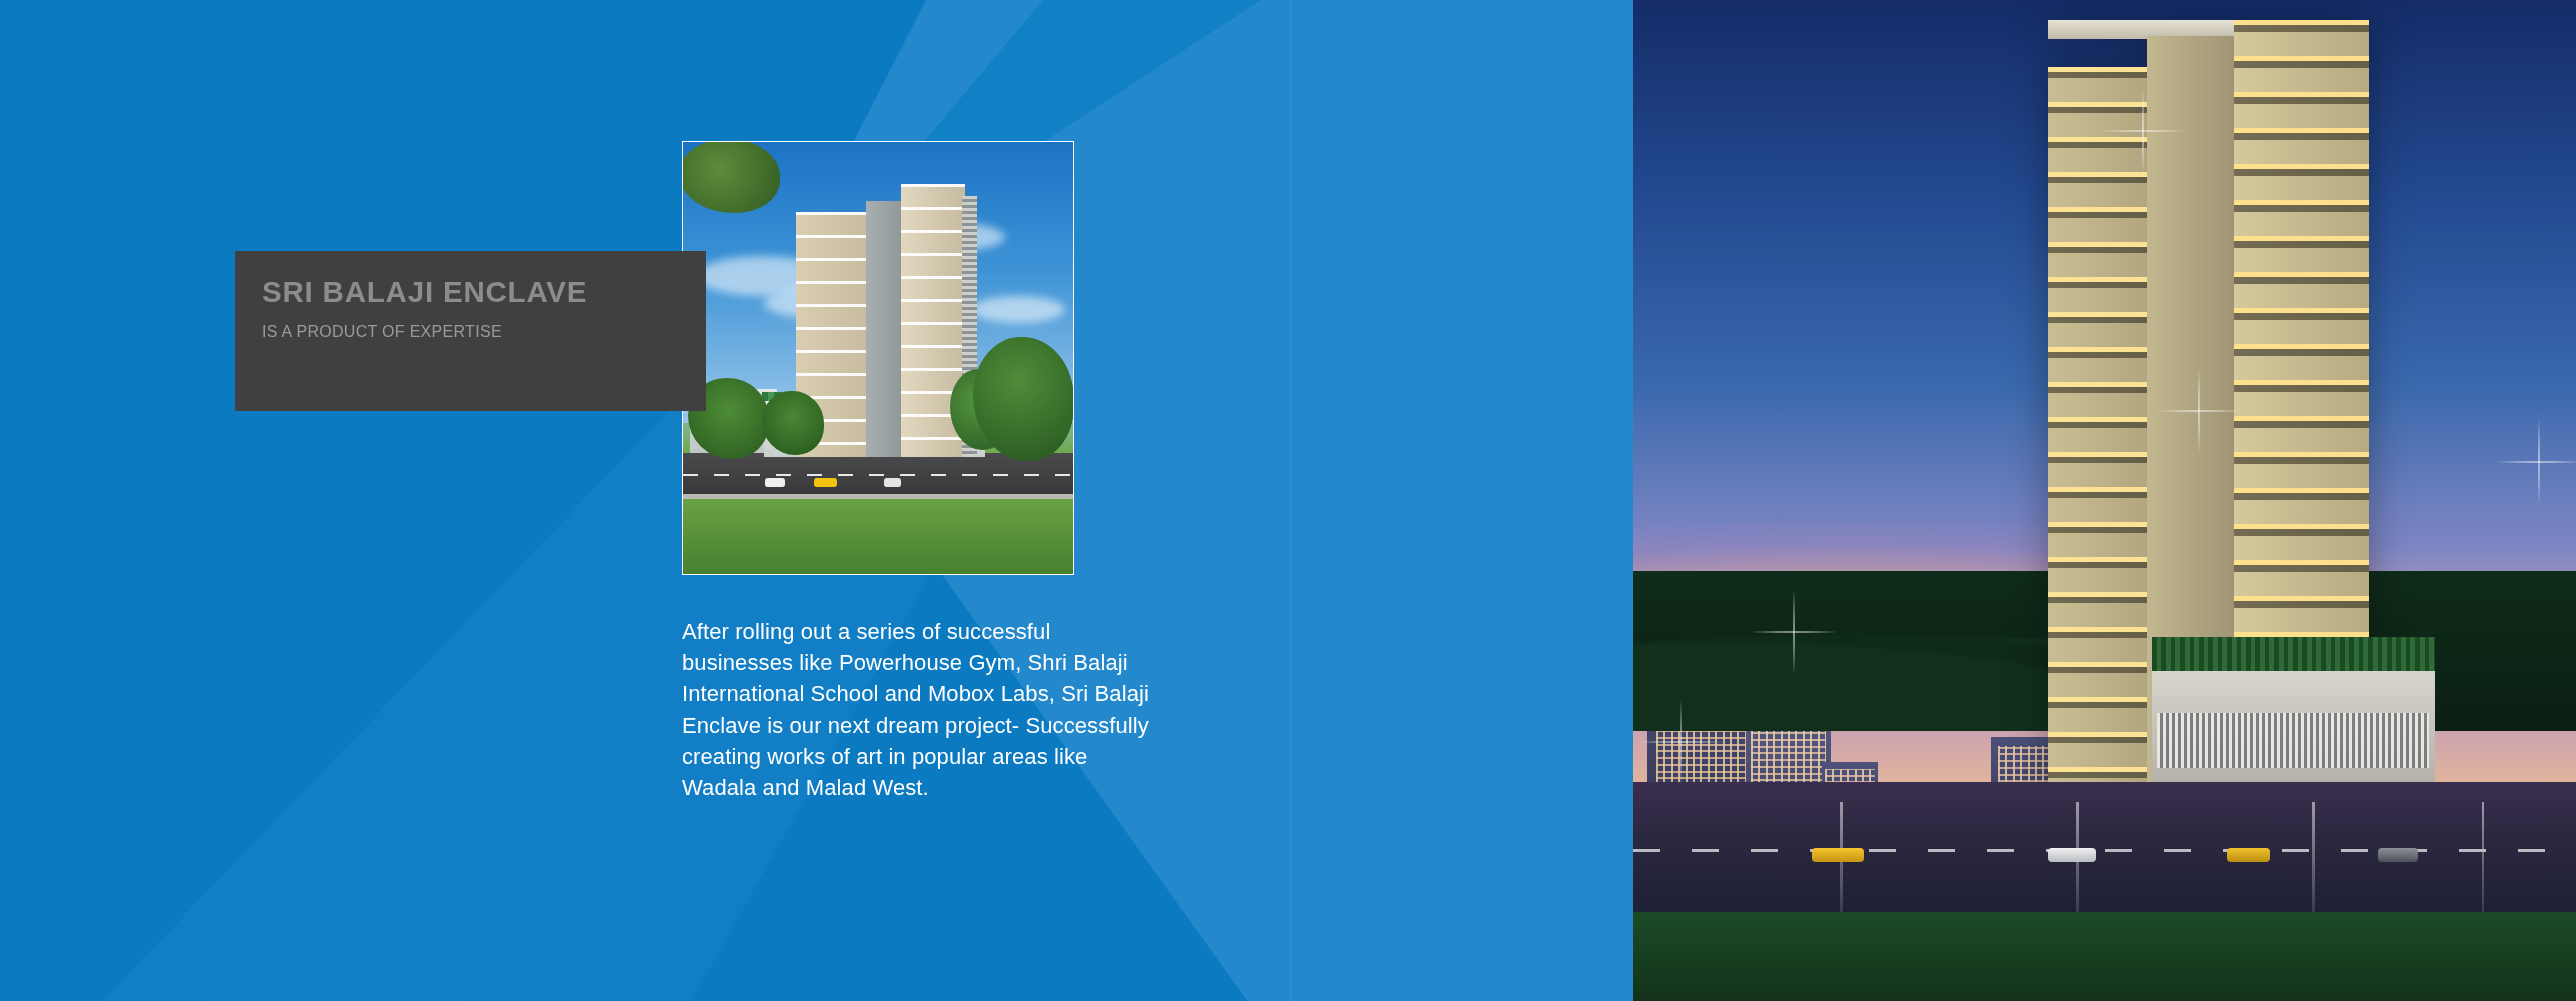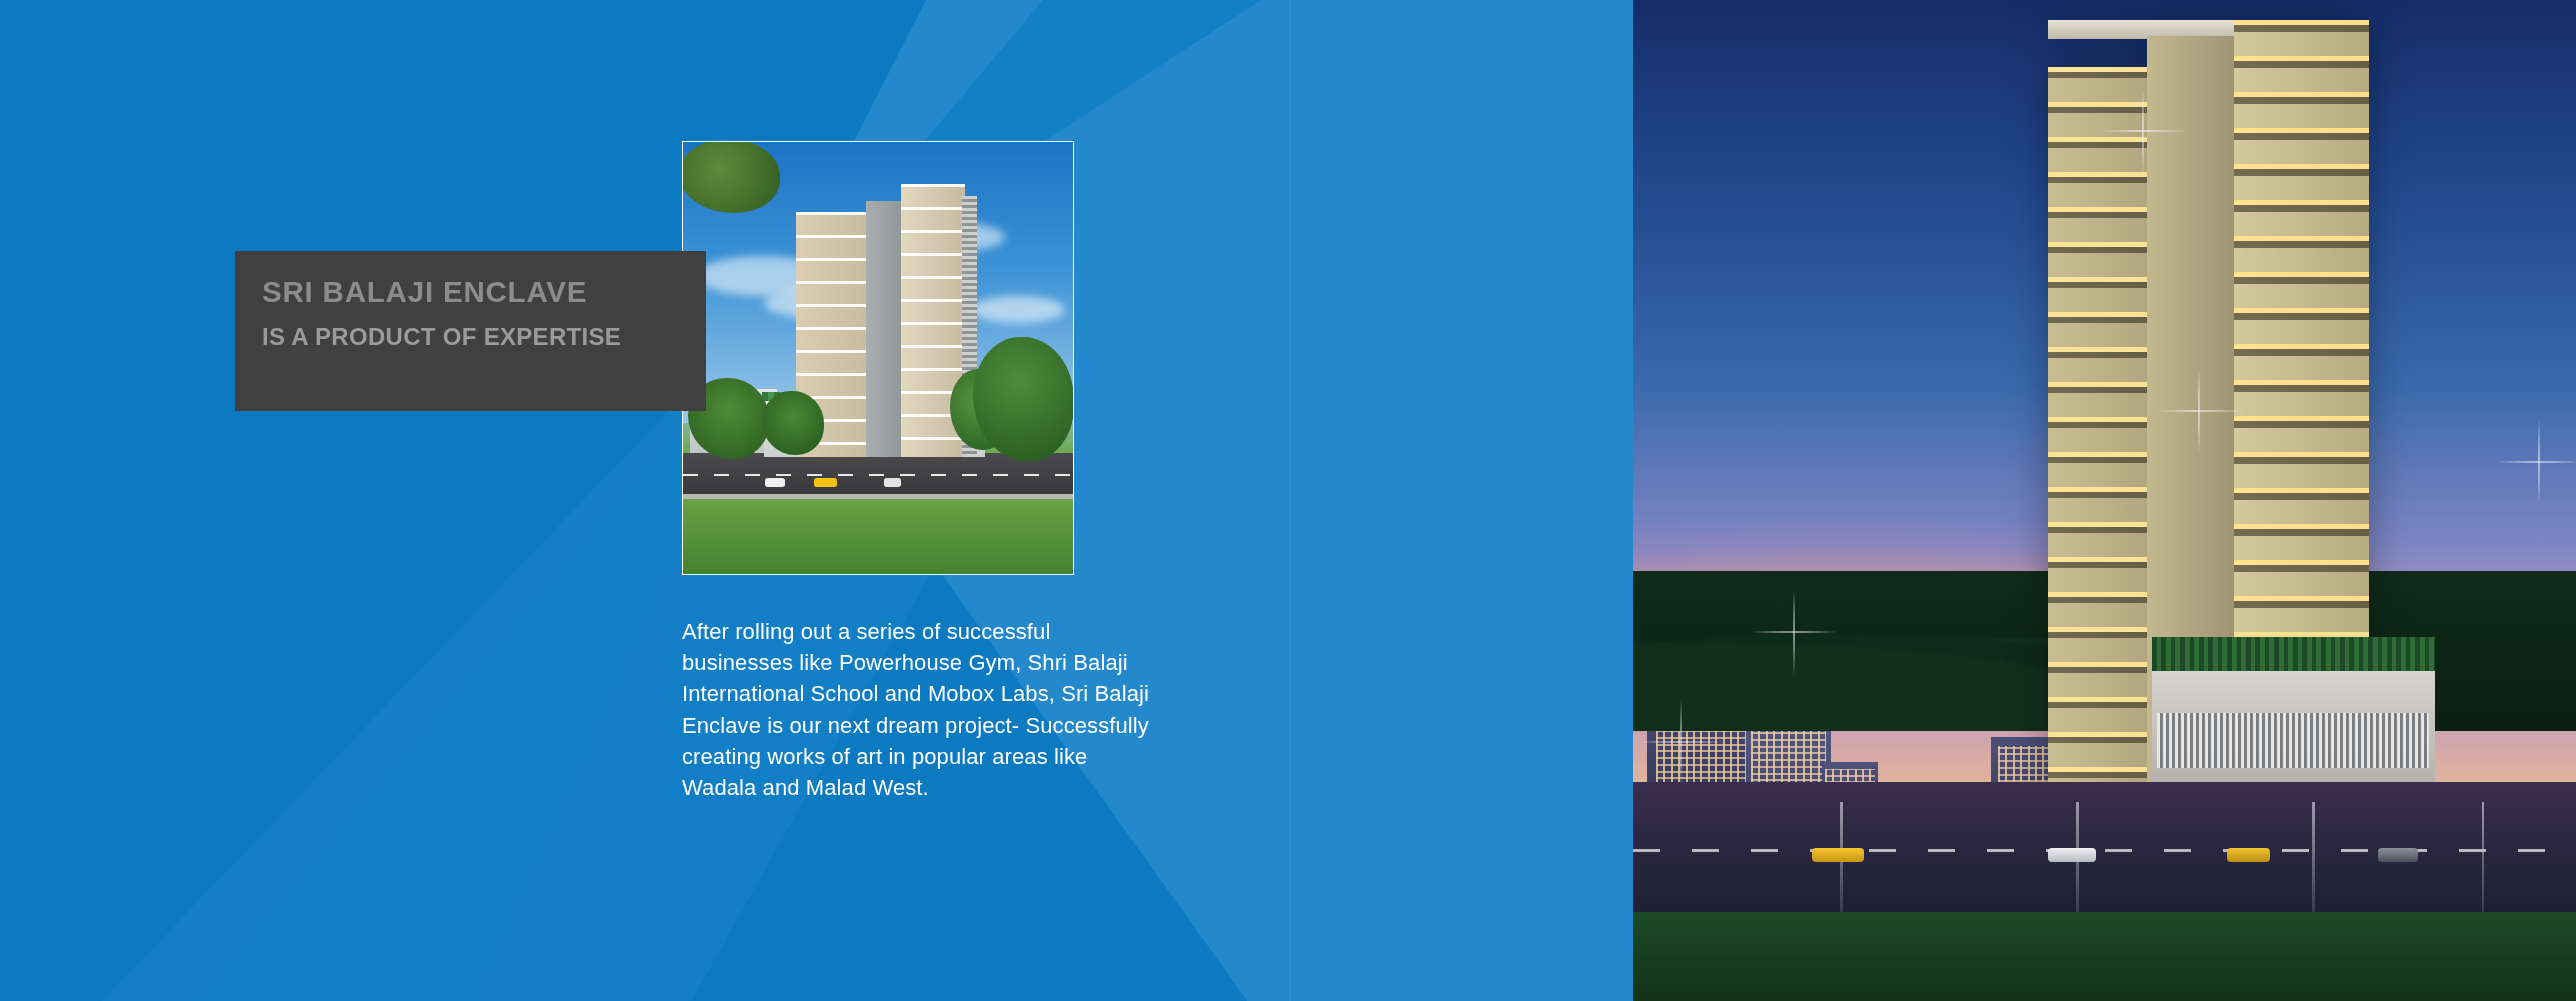--- a/index.html
+++ b/index.html
@@ -56,21 +56,21 @@
     text-align:left;
     margin-top:36px;
   }
   .card-title {
     font-size:29.5px; font-weight:600; letter-spacing:0.8px;
     color:#8C8C8C; line-height:1.1;
     padding-top:5.4px;
   }
   .card-sub {
     margin-top:12px;
-    font-size:24px; font-weight:700; letter-spacing:0.3px;
+    font-size:16px; font-weight:400; letter-spacing:0.3px;
     color:#9A9A9A; line-height:1.32;
   }
   .card-sub div { white-space:nowrap; }
 
   
   .day-img {
     position:absolute; left:682px; top:141px;
     width:392px; height:434px;
     z-index:4;
     overflow:hidden;

